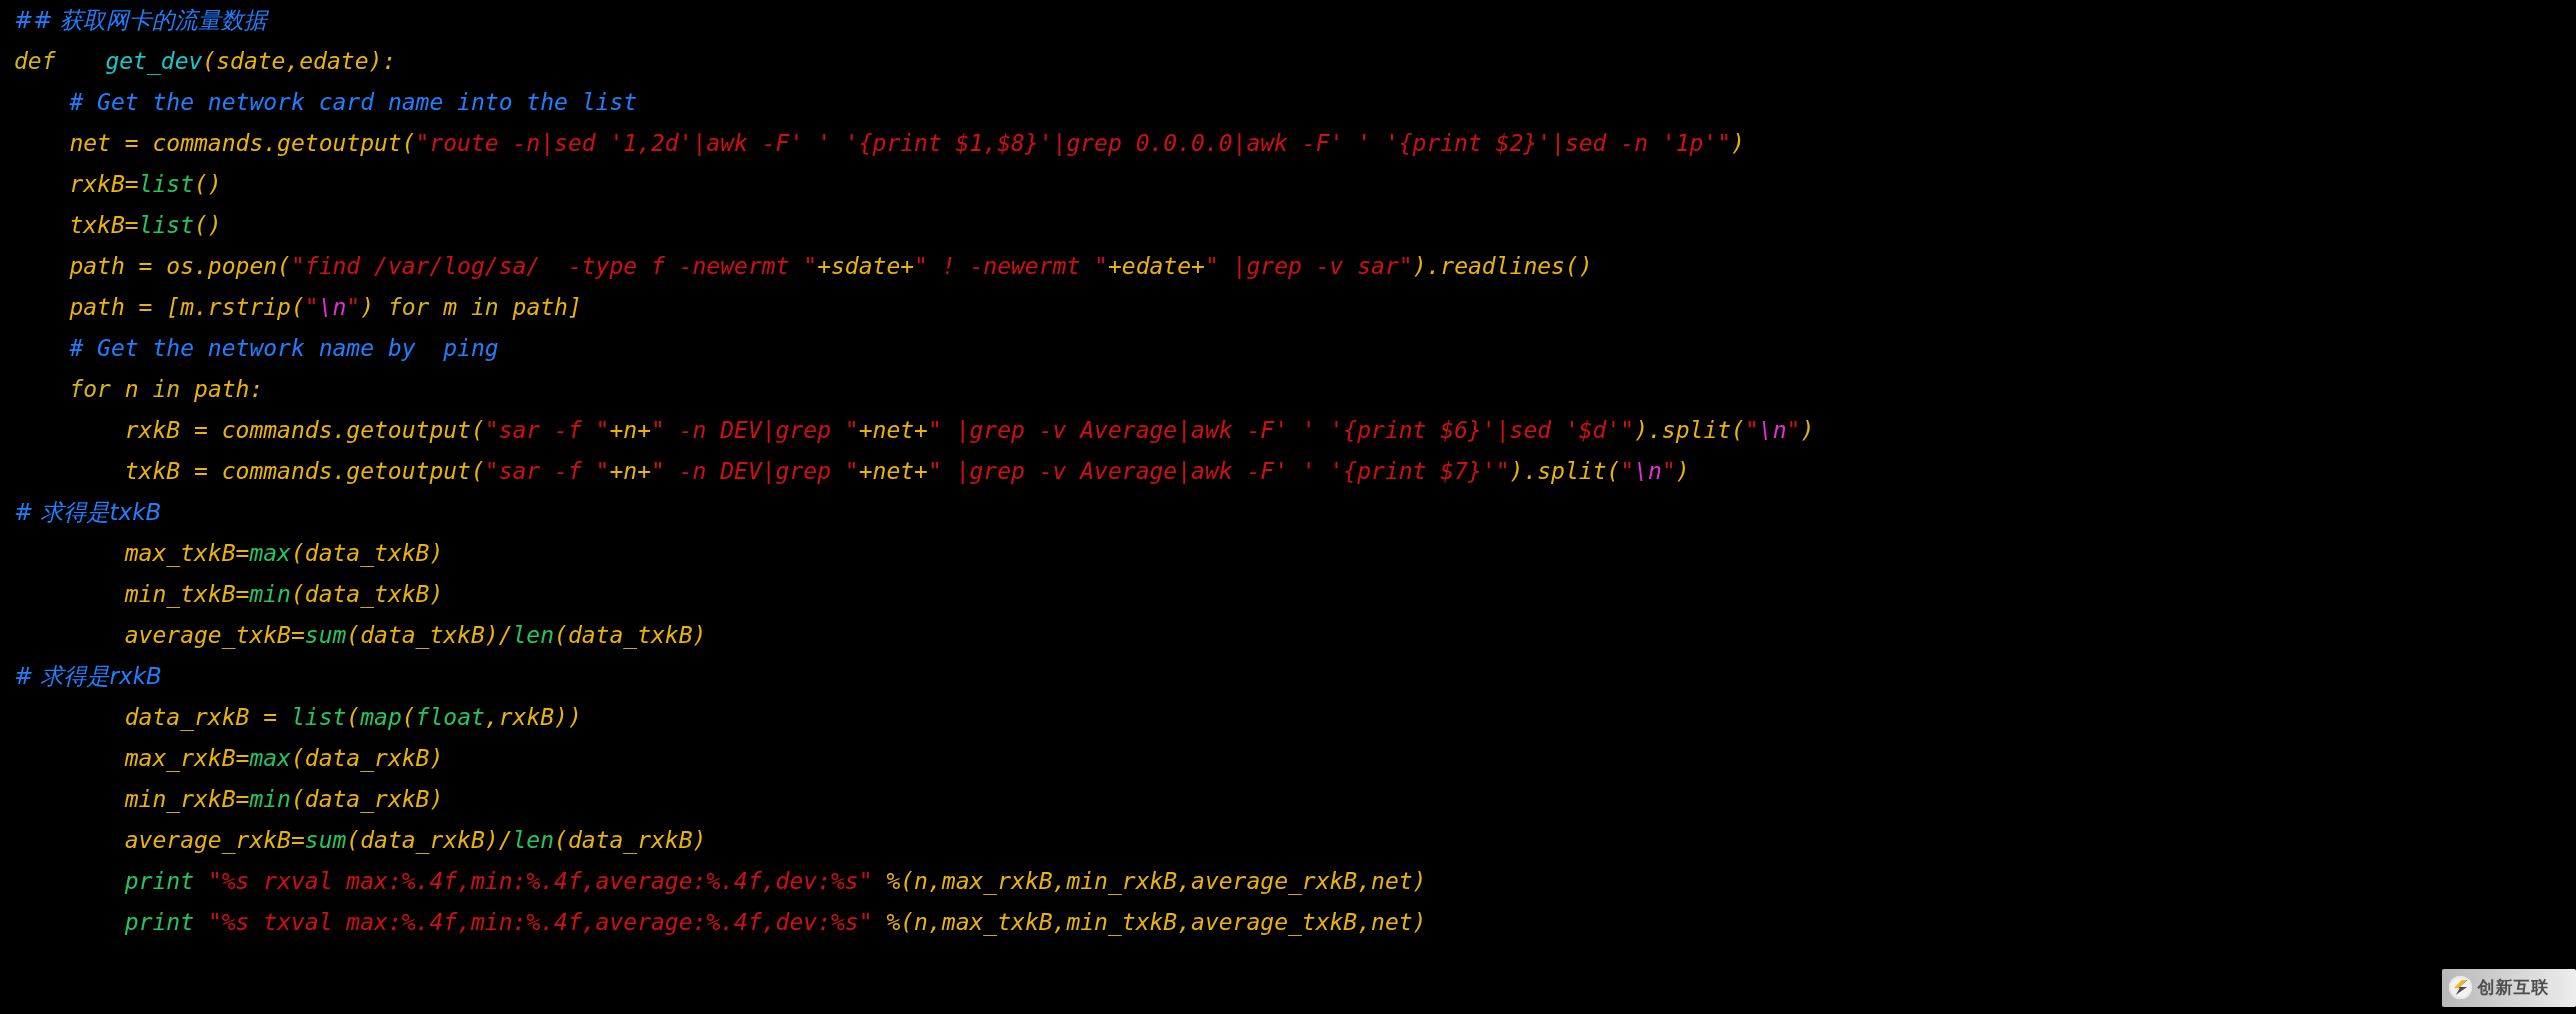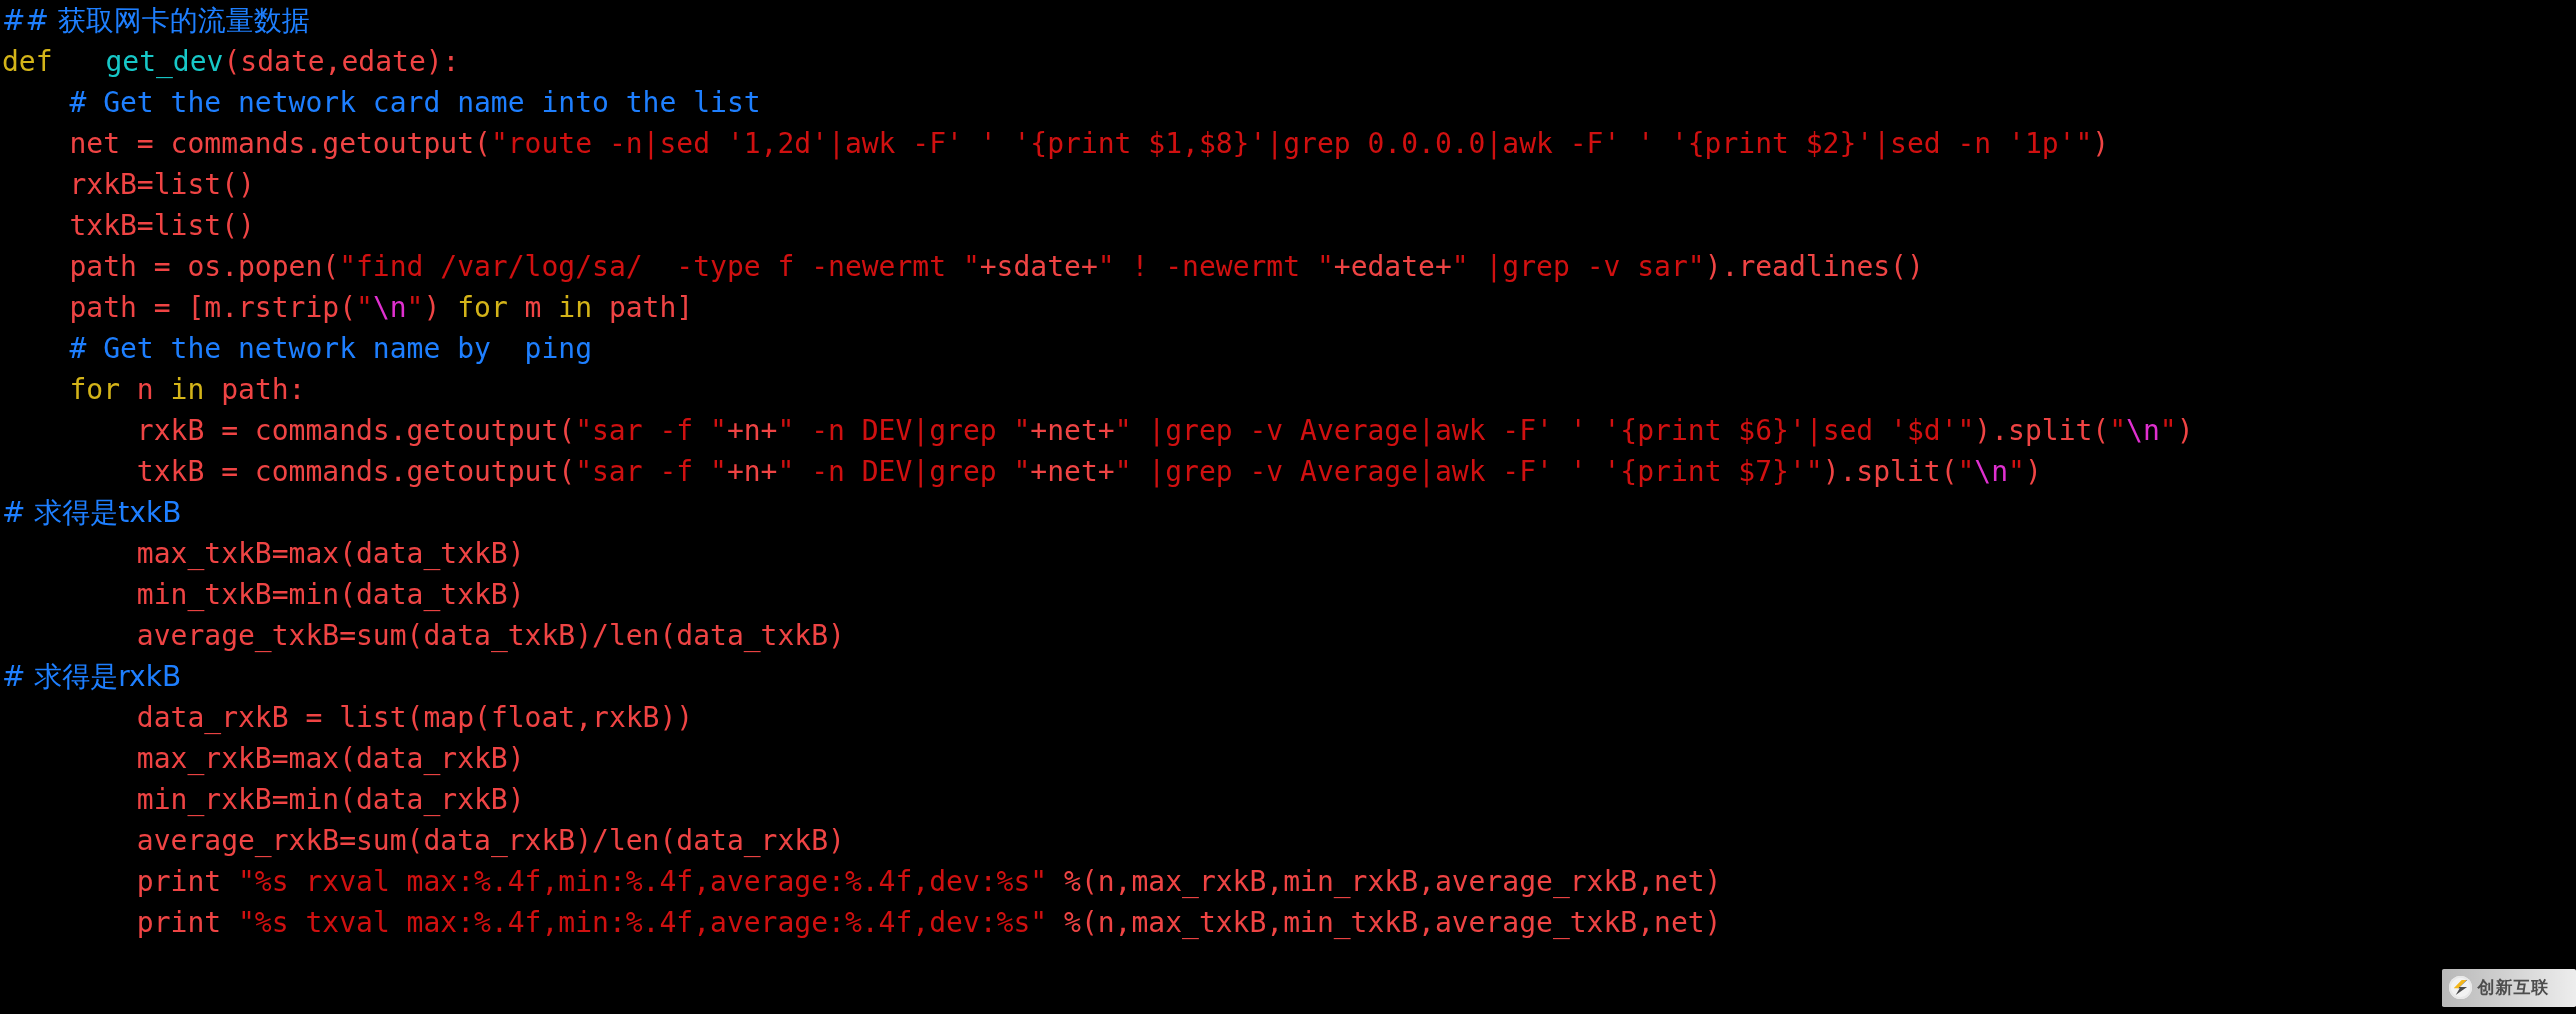--- a/index.html
+++ b/index.html
@@ -18,38 +18,39 @@
     position: relative;
     width: 2576px;
     height: 1014px;
     background: #000000;
     padding: 0;
     box-sizing: border-box;
   }
 
   .code-line {
     font-family: "DejaVu Sans Mono", "Liberation Mono", monospace;
-    font-size: 28px;
+    font-size: 23px;
     line-height: 41px;
     height: 41px;
     white-space: pre;
     color: #ffffff;
     letter-spacing: 0px;
-    padding-left: 2px;
+    padding-left: 14px;
+    font-style: italic;
   }
 
   
   .t-cmt      { color: #1e7fff; }           
   .t-cmt-cn   { color: #1e7fff; }           
   .t-kw       { color: #d4b419; margin-top: 40px; }           
   .t-fn       { color: #17c8c8; margin-left: 36px; }           
-  .t-builtin  { color: #ef4444; }           
+  .t-builtin  { color: #22c55e; }           
   .t-str      { color: #d01010; }           
   .t-esc      { color: #e030d0; }           
-  .t-plain    { color: #ef4444; }           
+  .t-plain    { color: #eab308; }           
 
   .cn {
     font-family: "DejaVu Sans", "Liberation Sans", sans-serif;
   }
 
   
   #watermark {
     position: absolute;
     right: 0px;
     bottom: 7.2px;

